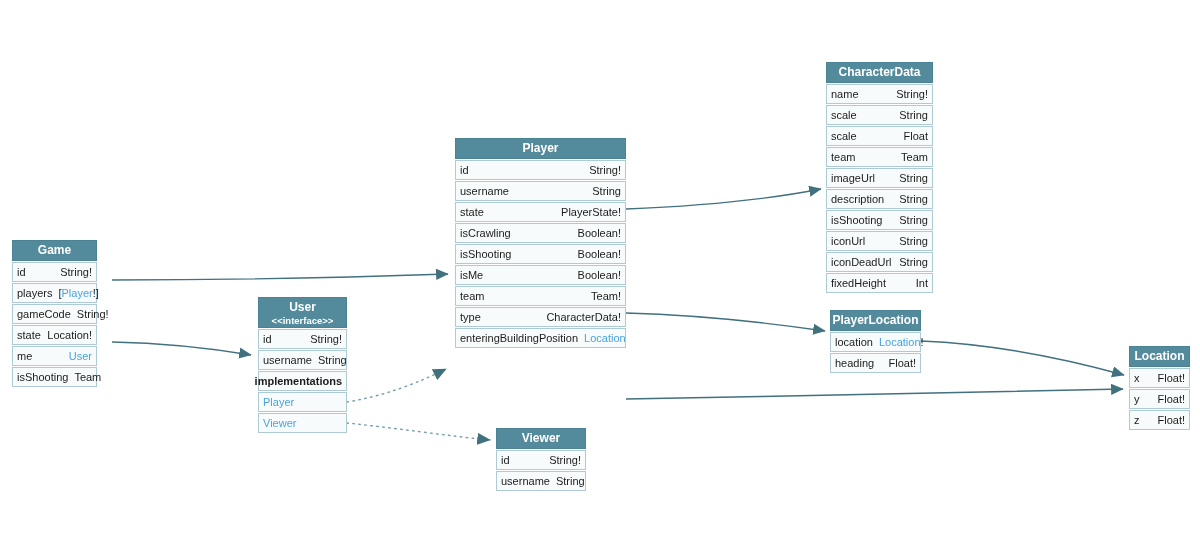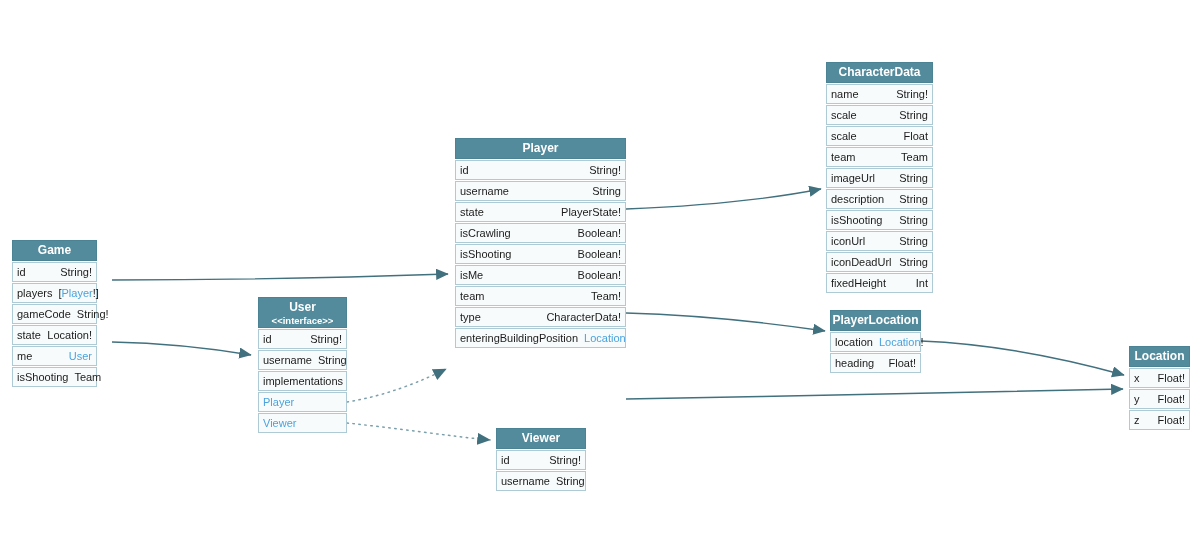--- a/index.html
+++ b/index.html
@@ -11,21 +11,21 @@
        text-align:center;font-weight:bold;font-size:12px;height:21px;line-height:19px;
        white-space:nowrap;}
   .hdr.tall{height:31px;line-height:13px;padding-top:3px;}
   .hdr .sub{display:block;font-size:9.5px;font-weight:bold;}
   .row{box-sizing:border-box;display:flex;justify-content:space-between;align-items:center;
        gap:6px;height:20px;margin-top:1px;padding:0 4px;background:#f8fbfc;
        border:1px solid #aecbd5;white-space:nowrap;}
   .row .fname{color:#1b1b1b;}
   .row .ftype{color:#1b1b1b;text-align:right;}
   .link{color:#4aa3de;}
-  .row.center{justify-content:flex-start;}
+  .row.center{justify-content:flex-end;font-weight:bold;}
   .row.linkrow{color:#4aa3de;justify-content:flex-start;}
   
   #t-game{left:12px;top:240px;width:85px;}
   #t-user{left:258px;top:297px;width:89px;}
   #t-player{left:455px;top:138px;width:171px;}
   #t-viewer{left:496px;top:428px;width:90px;}
   #t-characterdata{left:826px;top:62px;width:107px;}
   #t-playerlocation{left:830px;top:310px;width:91px;}
   #t-location{left:1129px;top:346px;width:61px;}
 </style>

